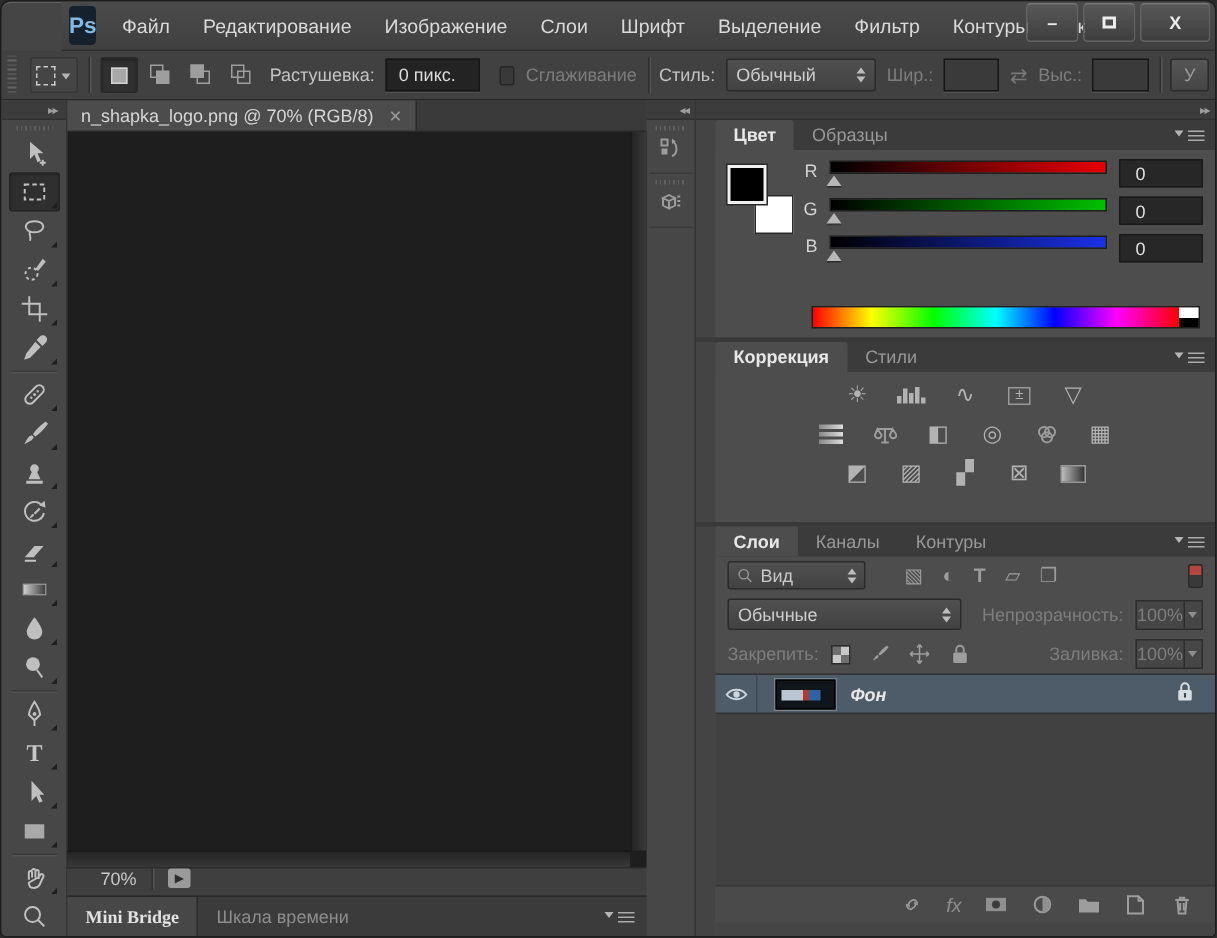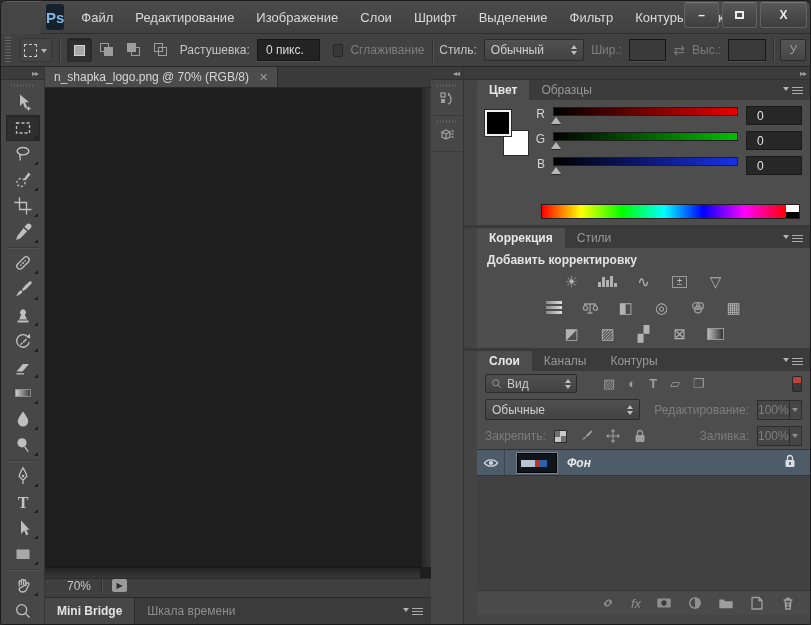--- a/index.html
+++ b/index.html
@@ -91,21 +91,21 @@
   .hscroll { position:absolute; left:0; right:11px; bottom:0; height:11px;
              background:linear-gradient(#242424,#383838); border-top:1px solid #191919; }
   .doc-status { height:19px; flex:0 0 19px; background:#3f3f3f; border-top:1px solid #2b2b2b;
                 display:flex; align-items:flex-start; gap:10px; padding-left:22px; }
   .zoom-text { color:#c8c8c8; }
   .status-ico { width:15px; height:13px; background:#9b9b9b; border-radius:2px; display:flex;
                 align-items:center; justify-content:center; color:#2c2c2c; font-size:8px; }
   .mb-bar { height:27px; flex:0 0 27px; background:#3b3b3b; border-top:1px solid #292929;
             display:flex; align-items:stretch; position:relative; }
   .mb-tab { padding:0 12px; display:flex; align-items:center; font-size:12px; color:#8e8e8e; }
-  .mb-tab.active { background:#474747; color:#e2e2e2; font-weight:bold; border-right:1px solid #2c2c2c; }
+  .mb-tab.active { background:#474747; color:#e2e2e2; font-weight:bold; border-right:1px solid #2c2c2c;font-family:Liberation Serif, serif; }
   .pmenu { display:flex; align-items:center; gap:3px; }
   .pmenu .bars { width:11px; height:7px; border-top:1px solid #ababab; border-bottom:1px solid #ababab; position:relative; }
   .pmenu .bars::after { content:""; position:absolute; left:0; right:0; top:2px; border-top:1px solid #ababab; }
   .mb-menu { position:absolute; right:8px; top:0; bottom:0; display:flex; align-items:center; }
 
   
   .dockstrip { width:33px; flex:0 0 33px; background:#474747; border-right:1px solid #333;
                display:flex; flex-direction:column; align-items:center; }
   .dock-btn { width:29px; height:36px; display:flex; flex-direction:column; align-items:center;
               border-bottom:1px solid #3a3a3a; padding-top:2px; }
@@ -513,21 +513,20 @@
           <div class="tab active">Коррекция</div>
           <div class="tab">Стили</div>
           <div class="tab-menu">
               <span class="pmenu">
                 <i class="dtri" style="margin-top:0"></i>
                 <i class="bars"></i>
               </span>
             </div>
         </div>
         <div class="adj-body">
-          <div class="adj-title">Добавить корректировку</div>
           <div class="adj-row">
             <span class="adj-ic">☀</span>
             <span class="adj-ic">
                 <span class="histo">
                   <i style="height:5px"></i>
                   <i style="height:10px"></i>
                   <i style="height:7px"></i>
                   <i style="height:11px"></i>
                   <i style="height:4px"></i>
                 </span>
@@ -612,21 +611,21 @@
         </div>
 
         <div class="lrow blend-row">
           <div class="select blend-sel">
             <span>Обычные</span>
             <span class="updn">
                 <i class="u"></i>
                 <i class="d"></i>
               </span>
           </div>
-          <span class="lbl dis" style="margin-left:6px">Редактирование:</span>
+          <span class="lbl dis" style="margin-left:6px">Непрозрачность:</span>
           <div class="pct-box">
             <span>100%</span>
             <span class="ddbtn">
                 <i></i>
               </span>
           </div>
         </div>
 
         <div class="lrow lock-row">
           <span class="lbl dis">Закрепить:</span>

